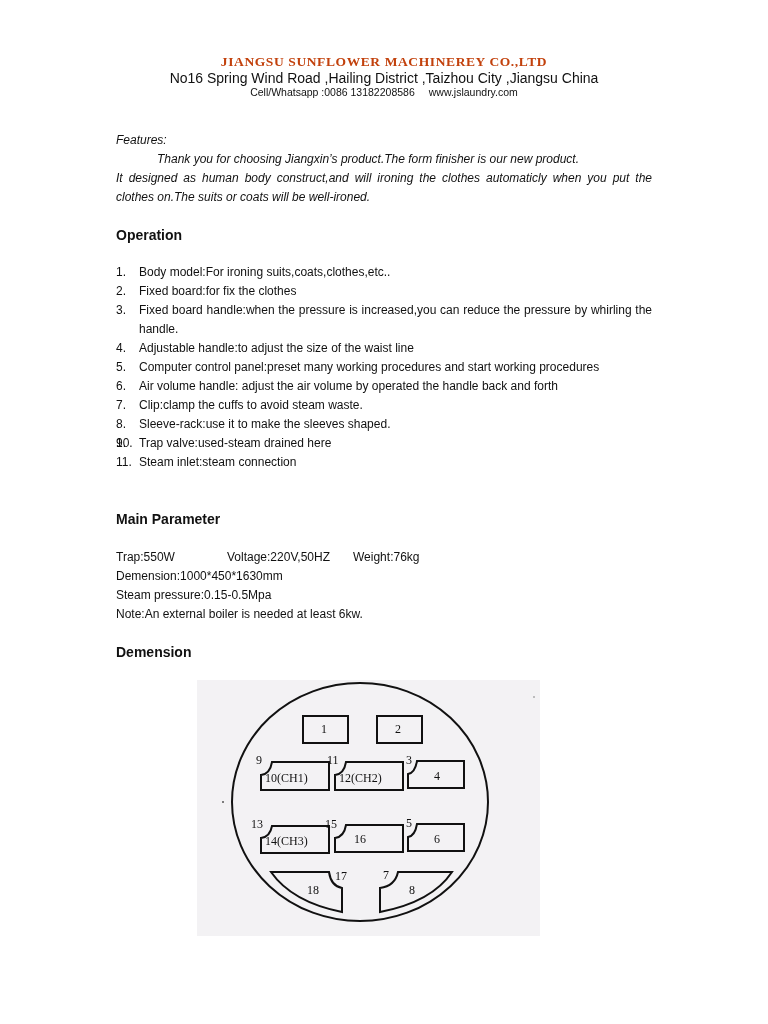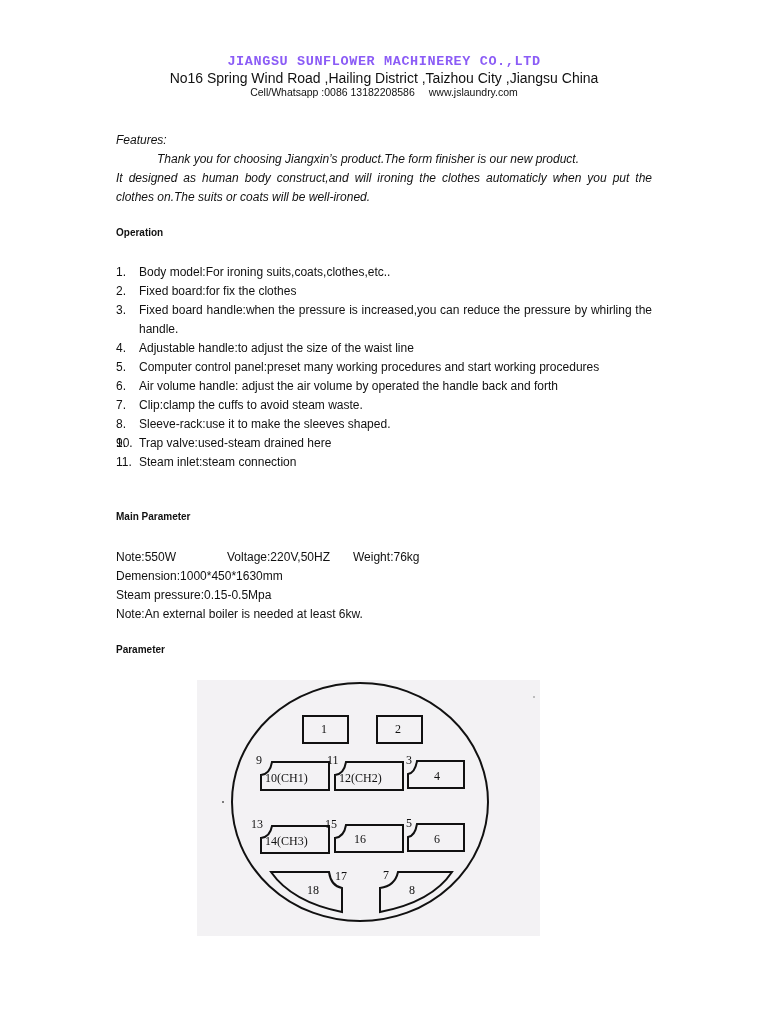--- a/index.html
+++ b/index.html
@@ -1,30 +1,30 @@
 <!DOCTYPE html>
 <html><head>
   <meta charset="utf-8">
   <style>
     html, body { margin: 0; padding: 0; background: #ffffff; }
     body { width: 768px; height: 1024px; position: relative; overflow: hidden;
            font-family: "Liberation Sans", sans-serif; color: #111; }
     .header { position: absolute; left: 0; top: 53px; width: 768px; text-align: center; }
-    .company { font-family: Liberation Mono, monospace; font-weight: bold; font-size: 13.5px;
-               color: #8b5cf6; letter-spacing: 0.6px; line-height: 18px; margin-left: 0px; text-align: center; }
+    .company { font-family: Liberation Serif, serif; font-weight: bold; font-size: 13.5px;
+               color: #c2410c; letter-spacing: 0.6px; line-height: 18px; margin-left: 0px; text-align: center; }
     .addr { font-size: 14px; line-height: 14px; color: #111; }
     .contact { font-size: 10.5px; line-height: 14px; color: #111; }
     .contact .gap { display: inline-block; width: 14px; }
 
     .body-text { position: absolute; left: 116px; width: 536px; font-size: 12px; line-height: 19px; }
     .features { top: 131px; font-style: italic; }
     .features .indent { padding-left: 41px; }
     .justify { text-align: justify; }
 
-    .h2 { position: absolute; left: 116px; font-weight: bold; font-size: 10px; color: #111; }
+    .h2 { position: absolute; left: 116px; font-weight: bold; font-size: 14px; color: #111; }
     .op-title { top: 227px; }
     .mp-title { top: 511px; }
     .ops-title { top: 644px; }
 
     .oplist { position: absolute; left: 116px; top: 263px; width: 536px; margin: 0; padding: 0; list-style: none;
               font-size: 12px; line-height: 19px; }
     .oplist li { position: relative; padding-left: 23px; text-align: justify; }
     .oplist li .num { position: absolute; left: 0; top: 0; }
 
     .params { position: absolute; left: 116px; top: 548px; font-size: 12px; line-height: 19px; }
@@ -67,28 +67,28 @@
   <li><span class="num">8.</span><span>Sleeve-rack:use it to make the sleeves shaped.</span></li>
   <li><span class="num">9.</span></li>
   <li><span class="num">10.</span><span>Trap valve:used-steam drained here</span></li>
   <li><span class="num">11.</span><span>Steam inlet:steam connection</span></li>
 </ol>
 
 <div class="h2 mp-title">Main Parameter</div>
 
 <div class="params">
   <div class="row1">
-    <span class="p-power">Note:550W</span><span class="p-volt">Voltage:220V,50HZ</span><span>Weight:76kg</span>
+    <span class="p-power">Trap:550W</span><span class="p-volt">Voltage:220V,50HZ</span><span>Weight:76kg</span>
   </div>
   <div>Demension:1000*450*1630mm</div>
   <div>Steam pressure:0.15-0.5Mpa</div>
   <div>Note:An external boiler is needed at least 6kw.</div>
 </div>
 
-<div class="h2 ops-title">Parameter</div>
+<div class="h2 ops-title">Demension</div>
 
 <div class="diagram">
   <svg width="343" height="256" viewBox="0 0 343 256">
     <g fill="none" stroke="#111" stroke-width="2">
       <ellipse cx="163" cy="122" rx="128" ry="119"></ellipse>
 
       <rect x="106" y="36" width="45" height="27"></rect>
 
       <rect x="180" y="36" width="45" height="27"></rect>
 

